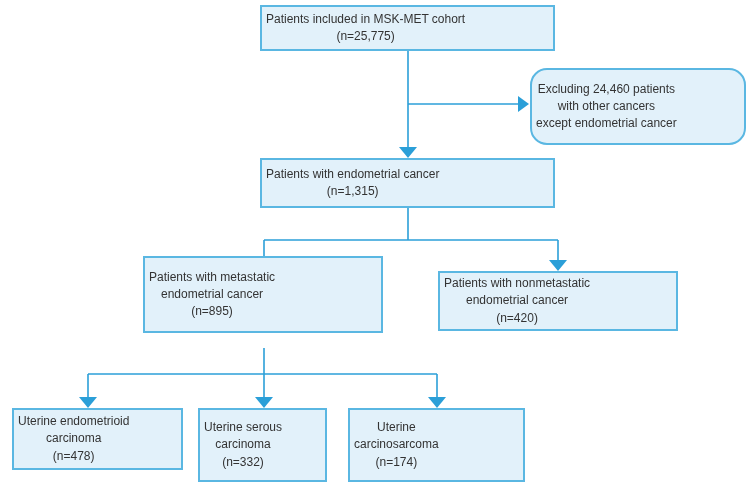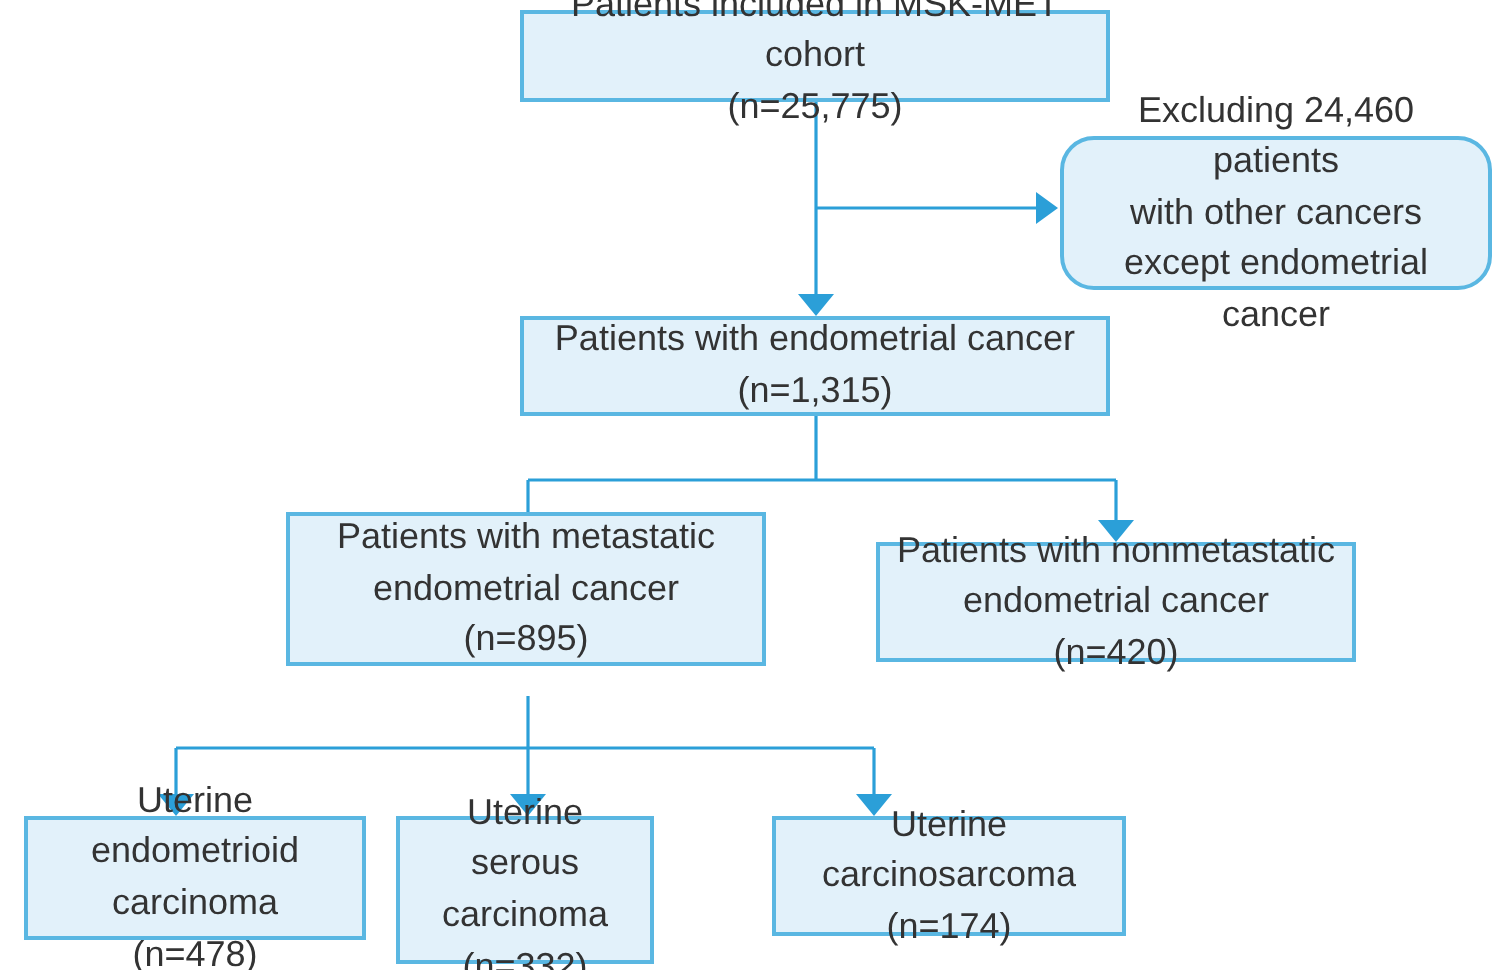--- a/index.html
+++ b/index.html
@@ -37,40 +37,39 @@
   }
   .connector-layer polygon {
     fill: var(--connector);
     stroke: none;
   }
   .node {
     position: absolute;
     background: var(--box-fill);
     border: 2px solid var(--box-border);
     color: var(--text);
-    font-size: 18px;
+    font-size: 12px;
     line-height: 1.42;
     display: flex;
     align-items: center;
-    justify-content: center;
     text-align: center;
     padding: 2px 4px;
   }
   .node .node-text {
     white-space: pre-line;
   }
   
   .node-cohort         { left: 260px; top:   5px; width: 295px; height: 46px; }
   .node-excluded       { left: 530px; top:  68px; width: 216px; height: 77px; border-radius: 17px; }
   .node-endometrial    { left: 260px; top: 158px; width: 295px; height: 50px; }
   .node-metastatic     { left: 143px; top: 256px; width: 240px; height: 77px; }
   .node-nonmetastatic  { left: 438px; top: 271px; width: 240px; height: 60px; }
   .node-endometrioid   { left:   12px; top: 408px; width: 171px; height: 62px; }
   .node-serous         { left: 198px; top: 408px; width: 129px; height: 74px; }
-  .node-carcinosarcoma { left: 348px; top: 408px; width: 177px; height: 60px; margin-left: 38px; }
+  .node-carcinosarcoma { left: 348px; top: 408px; width: 177px; height: 74px; }
 </style>
 </head>
 <body>
 
 <div class="canvas">
 
   <svg class="connector-layer" viewBox="0 0 750 485" xmlns="http://www.w3.org/2000/svg">
 
     <g>
       <path d="M408,51 V147"></path>

